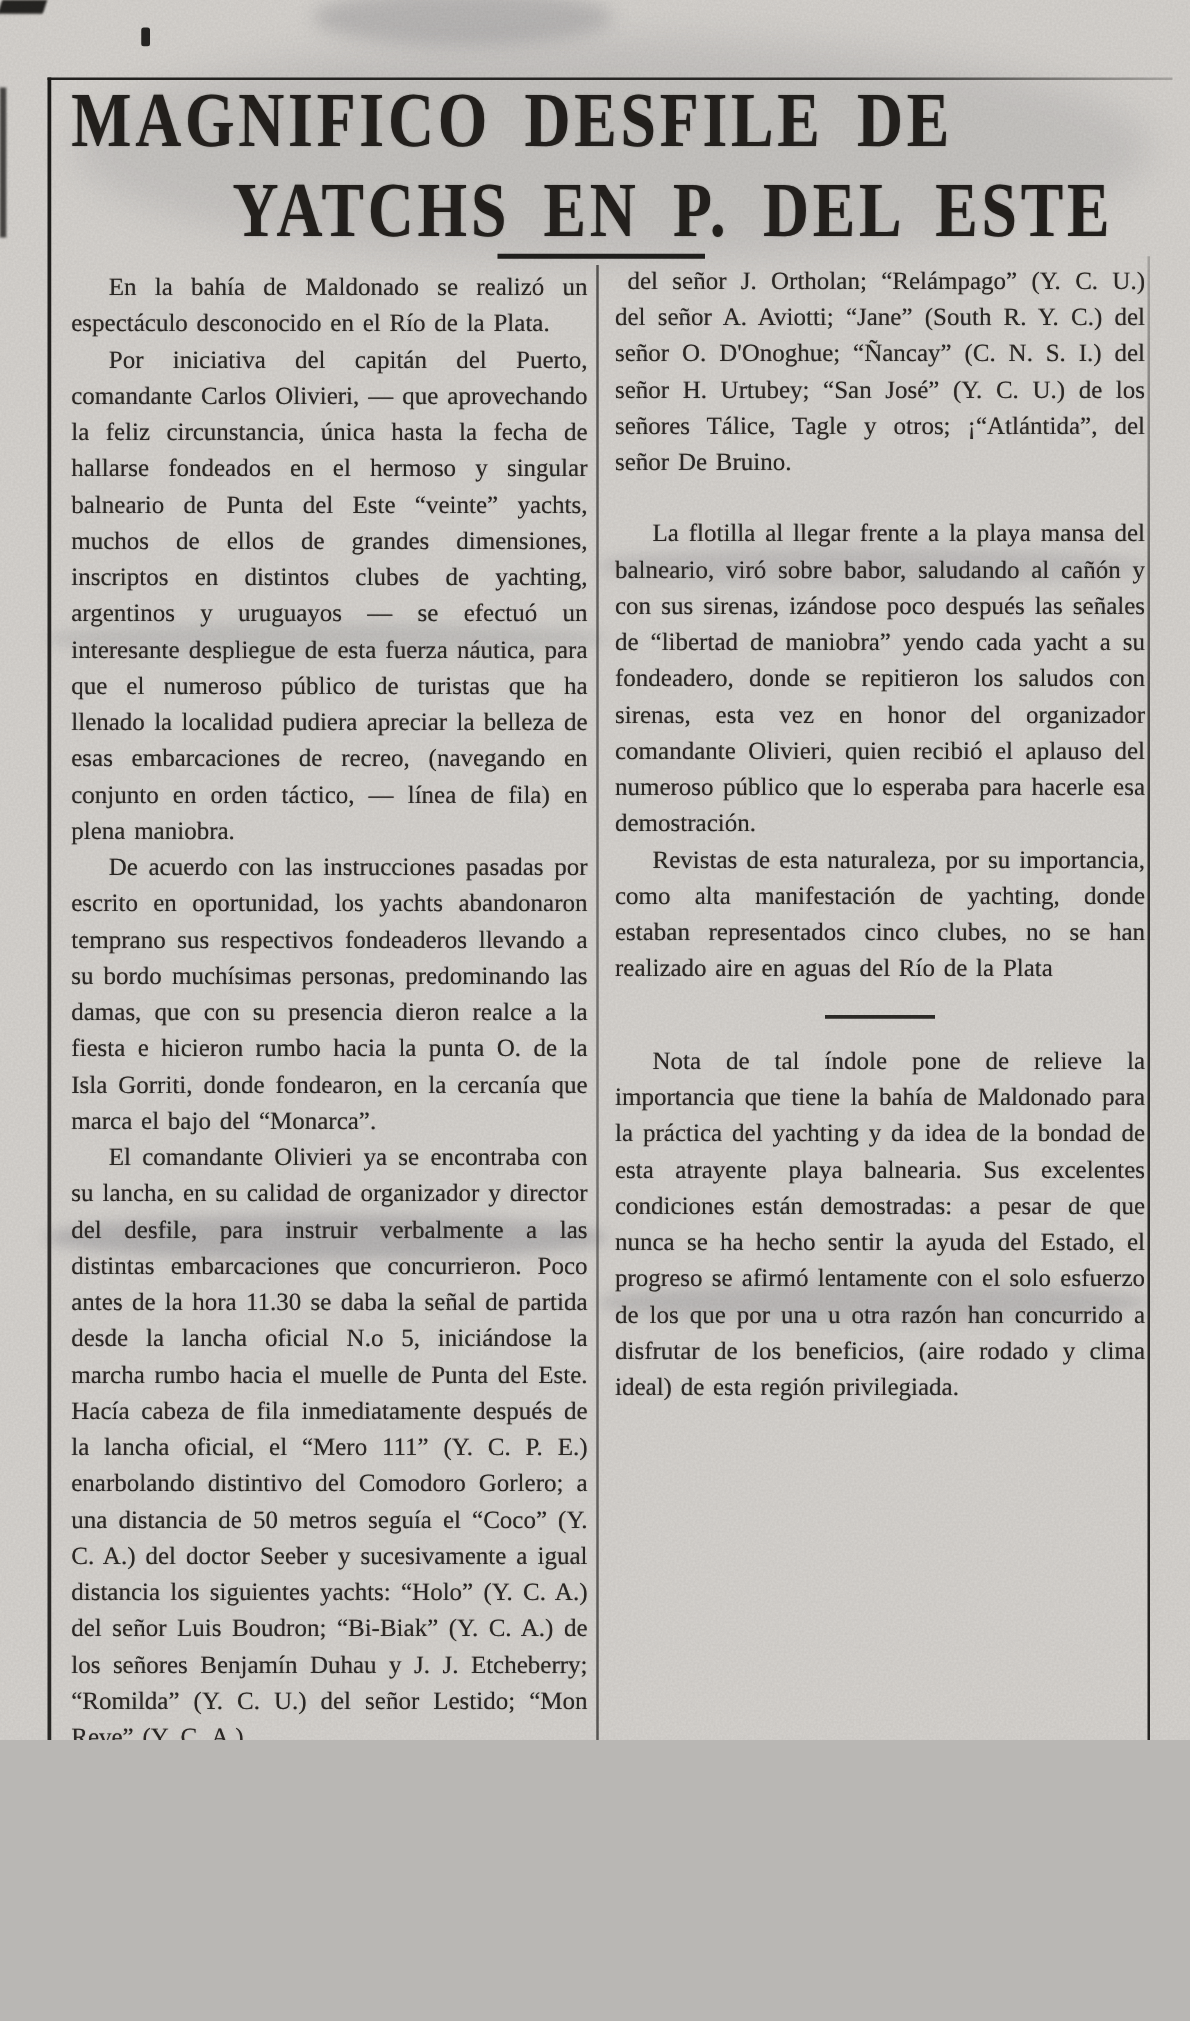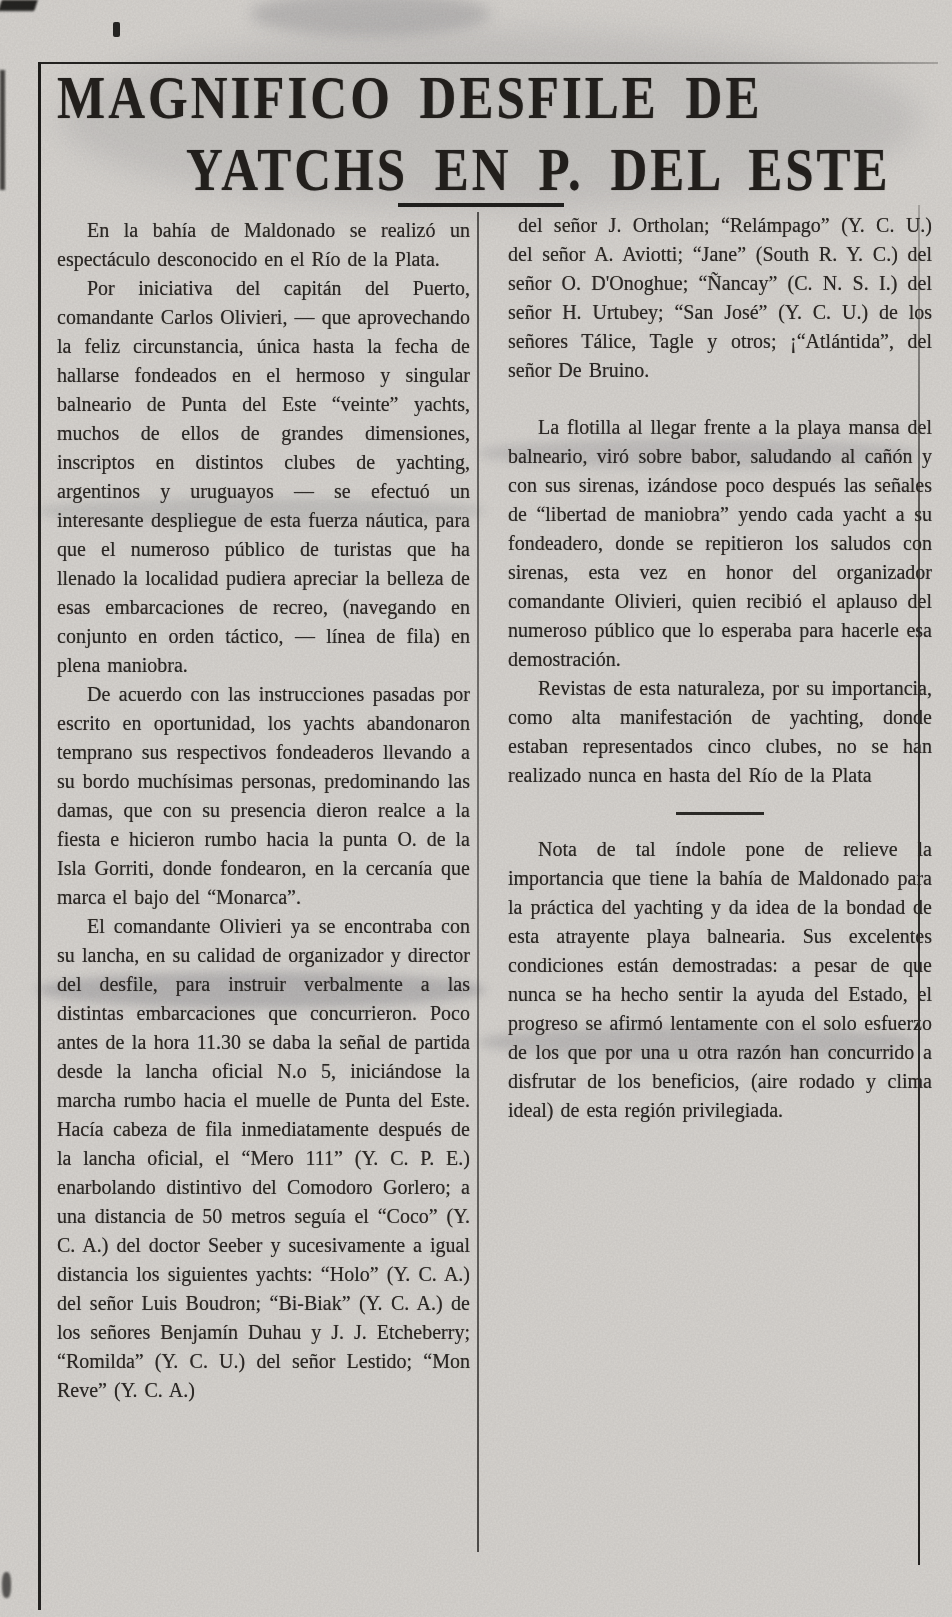--- a/index.html
+++ b/index.html
@@ -1,18 +1,18 @@
 <!DOCTYPE html>
 <html><head>
 <meta charset="utf-8">
 <style>
   html,body { margin:0; padding:0; background:#b9b7b4; }
   .page {
     position:relative;
-    width:952px; height:1617px;
+    width:952px; height:1392px;
     margin:0 auto;
     background:#d6d3cf;
     overflow:hidden;
     font-family:"Liberation Serif","DejaVu Serif",serif;
   }
   
   .border-top    { position:absolute; left:38px; top:62px; width:900px; height:2px;
                    background:linear-gradient(90deg,#232220 0%,#2b2a28 70%,rgba(43,42,40,.25) 100%); }
   .border-left   { position:absolute; left:38px; top:62px; width:3px; height:1548px;
                    background:linear-gradient(180deg,#1d1c1a,#343230 55%,#232220); }
@@ -29,21 +29,21 @@
               font-size:51px; letter-spacing:3px; word-spacing:11px;
               transform:scaleY(1.22); transform-origin:top left; }
   .hl1 { left:57px;  top:62px; }
   .hl2 { left:186px; top:134px; }
 
   
   .col { position:absolute; color:#2b2understood724; color:#2b2724; font-size:20px; line-height:29px;
          text-align:justify; word-spacing:2px; color:#2c2825;
          text-shadow:0 0 0.7px rgba(44,40,37,.6); }
   .col-left  { left:57px;  top:216px; width:413px; }
-  .col-right { left:508px; top:211px; width:424px; }
+  .col-right { left:492px; top:211px; width:424px; }
   .para { margin:0; text-indent:30px; }
   .para.no-indent { text-indent:10px; }
   .para.gap { margin-top:28px; }
   .section-rule { width:88px; height:2.5px; background:#2c2a27; margin:22px 0 20px 168px; }
 
   
   .smudge { position:absolute; pointer-events:none; border-radius:50%; }
   .sm-headline { left:60px;  top:30px;   width:860px; height:180px; background:rgba(118,120,126,.16); filter:blur(14px); }
   .sm-top      { left:250px; top:-8px;   width:240px; height:44px;  background:rgba(112,112,118,.28); filter:blur(7px); }
   .sm-band1    { left:36px;  top:972px;  width:450px; height:36px;  background:rgba(108,110,118,.30); filter:blur(5px); }
@@ -85,21 +85,21 @@
     <p class="para">Por iniciativa del capitán del Puerto, comandante Carlos Olivieri, — que aprovechando la feliz circunstancia, única hasta la fecha de hallarse fondeados en el hermoso y singular balneario de Punta del Este “veinte” yachts, muchos de ellos de grandes dimensiones, inscriptos en distintos clubes de yachting, argentinos y uruguayos — se efectuó un interesante despliegue de esta fuerza náutica, para que el numeroso público de turistas que ha llenado la localidad pudiera apreciar la belleza de esas embarcaciones de recreo, (navegando en conjunto en orden táctico, — línea de fila) en plena maniobra.</p>
     <p class="para">De acuerdo con las instrucciones pasadas por escrito en oportunidad, los yachts abandonaron temprano sus respectivos fondeaderos llevando a su bordo muchísimas personas, predominando las damas, que con su presencia dieron realce a la fiesta e hicieron rumbo hacia la punta O. de la Isla Gorriti, donde fondearon, en la cercanía que marca el bajo del “Monarca”.</p>
     <p class="para">El comandante Olivieri ya se encontraba con su lancha, en su calidad de organizador y director del desfile, para instruir verbalmente a las distintas embarcaciones que concurrieron. Poco antes de la hora 11.30 se daba la señal de partida desde la lancha oficial N.o 5, iniciándose la marcha rumbo hacia el muelle de Punta del Este. Hacía cabeza de fila inmediatamente después de la lancha oficial, el “Mero 111” (Y. C. P. E.) enarbolando distintivo del Comodoro Gorlero; a una distancia de 50 metros seguía el “Coco” (Y. C. A.) del doctor Seeber y sucesivamente a igual distancia los siguientes yachts: “Holo” (Y. C. A.) del señor Luis Boudron; “Bi-Biak” (Y. C. A.) de los señores Benjamín Duhau y J. J. Etcheberry; “Romilda” (Y. C. U.) del señor Lestido; “Mon Reve” (Y. C. A.)</p>
   </div>
 
   <div class="col-divider"></div>
 
   <div class="col col-right">
     <p class="para no-indent">del señor J. Ortholan; “Relámpago” (Y. C. U.) del señor A. Aviotti; “Jane” (South R. Y. C.) del señor O. D'Onoghue; “Ñancay” (C. N. S. I.) del señor H. Urtubey; “San José” (Y. C. U.) de los señores Tálice, Tagle y otros; ¡“Atlántida”, del señor De Bruino.</p>
     <p class="para gap">La flotilla al llegar frente a la playa mansa del balneario, viró sobre babor, saludando al cañón y con sus sirenas, izándose poco después las señales de “libertad de maniobra” yendo cada yacht a su fondeadero, donde se repitieron los saludos con sirenas, esta vez en honor del organizador comandante Olivieri, quien recibió el aplauso del numeroso público que lo esperaba para hacerle esa demostración.</p>
-    <p class="para">Revistas de esta naturaleza, por su importancia, como alta manifestación de yachting, donde estaban representados cinco clubes, no se han realizado nunca en hasta del Río de la Plata</p>
+    <p class="para">Revistas de esta naturaleza, por su importancia, como alta manifestación de yachting, donde estaban representados cinco clubes, no se han realizado aire en aguas del Río de la Plata</p>
     <div class="section-rule"></div>
     <p class="para">Nota de tal índole pone de relieve la importancia que tiene la bahía de Maldonado para la práctica del yachting y da idea de la bondad de esta atrayente playa balnearia. Sus excelentes condiciones están demostradas: a pesar de que nunca se ha hecho sentir la ayuda del Estado, el progreso se afirmó lentamente con el solo esfuerzo de los que por una u otra razón han concurrido a disfrutar de los beneficios, (aire rodado y clima ideal) de esta región privilegiada.</p>
   </div>
 
   <div class="mark mk-corner"></div>
   <div class="mark mk-tick"></div>
   <div class="mark mk-edge"></div>
   <div class="mark mk-bottom"></div>
 
   <svg class="grain" xmlns="http://www.w3.org/2000/svg">

